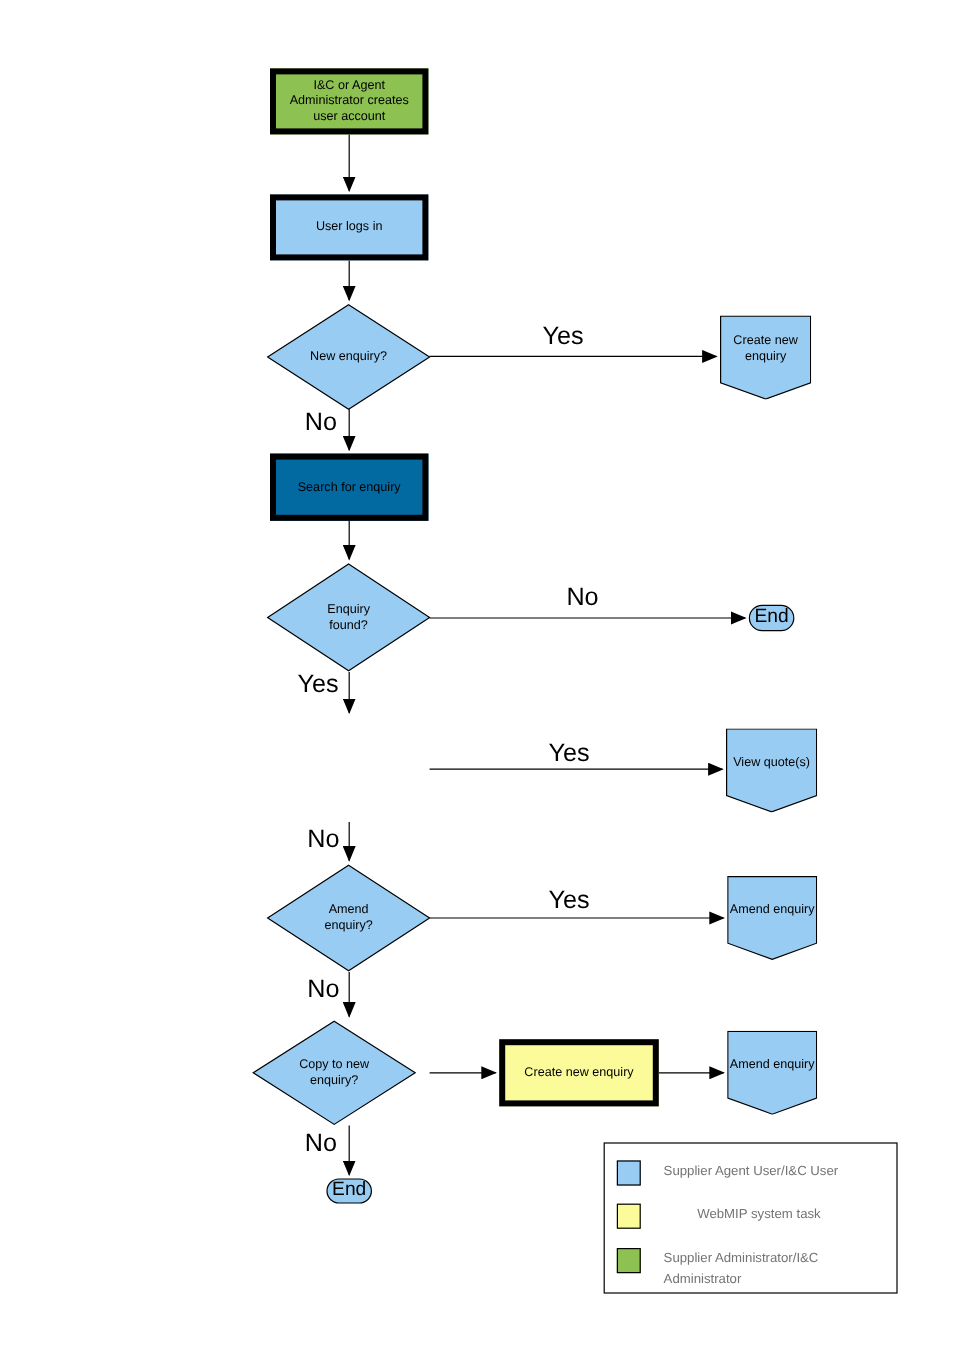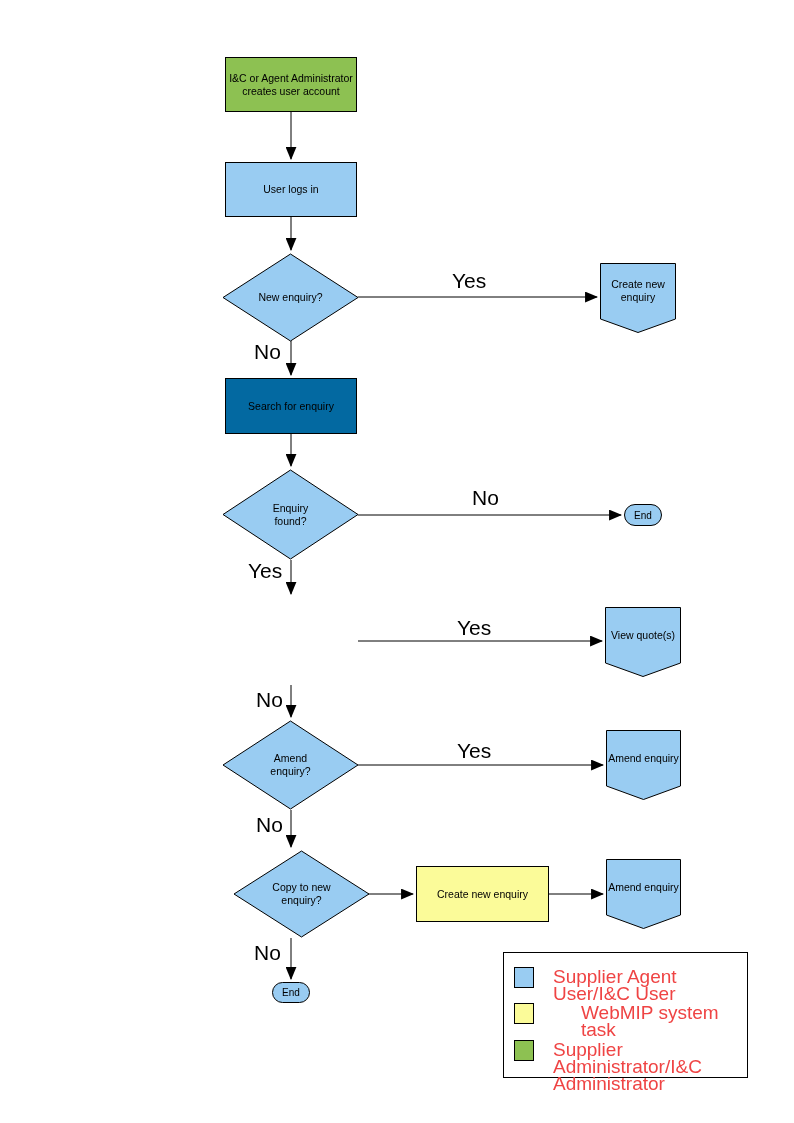--- a/index.html
+++ b/index.html
@@ -26,21 +26,21 @@
     position: absolute;
     box-sizing: border-box;
     display: flex;
     align-items: center;
     justify-content: center;
     text-align: center;
     font-size: 10.5px;
     line-height: 13px;
     color: #000;
   }
-  .rect-node { border: 1px solid #000000; padding: 2px; }
+  .rect-node { border: 5px solid #000000; padding: 2px; }
   .shape-wrap { position: absolute; }
   .shape-wrap svg { position: absolute; left: 0; top: 0; display: block; }
   .shape-wrap .node-label {
     position: absolute;
     left: 0; top: 0; right: 0; bottom: 0;
     display: flex;
     align-items: center;
     justify-content: center;
     text-align: center;
     font-size: 10.5px;
@@ -48,23 +48,23 @@
     color: #000;
   }
   .shape-wrap .node-label span { display: inline-block; }
   .pent .node-label { bottom: 14px; }
   .terminator {
     position: absolute;
     box-sizing: border-box;
     border: 1px solid #000;
     border-radius: 11px;
     display: flex;
-    align-items: center;
+    align-items: flex-start;
     justify-content: center;
-    font-size: 10px;
+    font-size: 16px;
     color: #000;
   }
   .edge-label {
     position: absolute;
     font-size: 21px;
     line-height: 22px;
     color: #000;
     background: transparent;
   }
   .legend {
@@ -75,23 +75,23 @@
   }
   .legend-row { position: absolute; left: 10px; right: 6px; display: flex; align-items: flex-start; }
   .legend-swatch {
     width: 20px; height: 21px;
     border: 1px solid #000;
     box-sizing: border-box;
     flex: 0 0 20px;
     margin-right: 19px;
   }
   .legend-label {
-    font-size: 19px;
+    font-size: 11px;
     line-height: 17px;
-    color: #ef4444;
+    color: #737373;
     padding-top: 1px;
   }
   polygon { stroke: #000; stroke-width: 1; }
 </style>
 </head>
 <body>
 
 <div class="canvas">
 
   <svg class="connectors" width="794" height="1123">
@@ -180,21 +180,21 @@
 
   <div class="shape-wrap pent" style="left:606px;top:730px;width:75px;height:70px;">
     <svg width="75" height="70" viewBox="0 0 75 70">
       <polygon points="0.5,0.5 74.5,0.5 74.5,56 37.5,69.5 0.5,56" style="fill: rgb(153, 204, 242);"></polygon>
     </svg>
     <div class="node-label">
         <span style="max-width:72px;">Amend enquiry</span>
       </div>
   </div>
 
-  <div class="shape-wrap" style="left:233px;top:850px;width:137px;height:88px;">
+  <div class="shape-wrap" style="left:210px;top:850px;width:137px;height:88px;">
     <svg width="137" height="88" viewBox="0 0 137 88">
       <polygon points="68.5,1 136,44 68.5,87 1,44" style="fill: rgb(153, 204, 242);"></polygon>
     </svg>
     <div class="node-label">
         <span style="max-width:80px;">Copy to new enquiry?</span>
       </div>
   </div>
 
   <div class="node rect-node" style="left: 416px; top: 866px; width: 133px; height: 56px; background-color: rgb(251, 251, 153);">
     <span>Create new enquiry</span>

